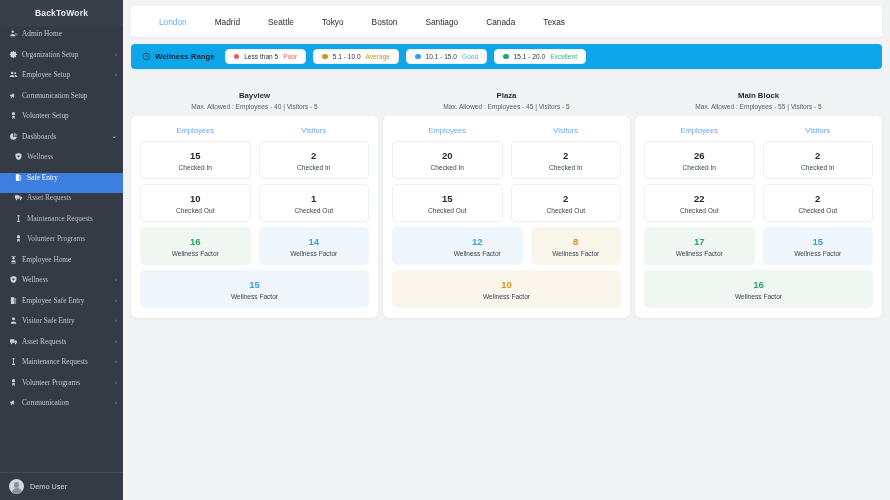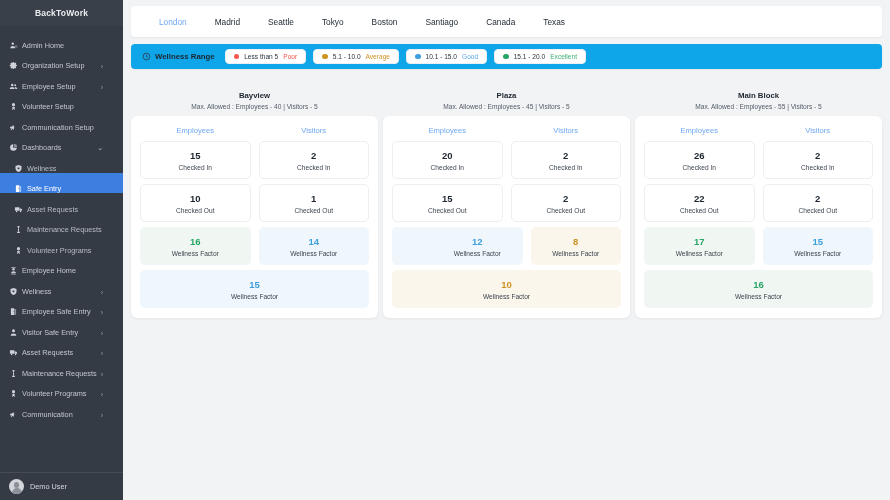--- a/index.html
+++ b/index.html
@@ -27,27 +27,28 @@
     font-weight: bold;
     letter-spacing: .2px;
     background: #3a404a;
   }
   .nav {
     flex: 1 1 auto;
     overflow: hidden;
     padding-top: 3px;
   }
   .nav-item {
-    display: flex; align-items: flex-end;
+    display: flex; align-items: flex-start;
     height: 20.5px;
-    padding: 0 20px 0 9px;
+    padding: 0 6px 0 9px;
     color: #c3c7cd;
     font-size: 7.3px;
     white-space: nowrap;
     cursor: pointer;
+    font-family: Liberation Serif, serif;
   }
   .nav-item.child { padding-left: 14px; color: #b7bcc3; }
   .nav-item.active { background: #3d7fe0; color: #ffffff; }
   .nav-item .ico {
     width: 13px; flex: 0 0 13px;
     display: inline-flex; align-items: center; justify-content: flex-start;
     color: #cfd3d9;
   }
   .nav-item.active .ico { color: #fff; }
   .nav-item .lbl { flex: 1 1 auto; }
@@ -221,35 +222,35 @@
               <path d="M2 18.5c0-3.4 2.9-5.2 6.5-5.2s6.5 1.8 6.5 5.2z"></path>
               <path d="M15.4 13.6c3 .1 6.6 1.1 6.6 4.9h-5.2c0-2-.6-3.6-1.4-4.9z"></path>
             </svg>
           </span>
           <span class="lbl">Employee Setup</span>
           <span class="chev">›</span>
         </div>
         <div class="nav-item">
           <span class="ico">
             <svg class="i" width="9" height="9" viewBox="0 0 24 24" fill="currentColor">
-              <circle cx="12" cy="7" r="4.2"></circle>
-              <path d="M12 12.5c-2.2 0-4 1.1-4 1.1l1.4 1.9-1.4 5.5 4-2.6 4 2.6-1.4-5.5 1.4-1.9s-1.8-1.1-4-1.1z"></path>
-            </svg>
-          </span>
-          <span class="lbl">Volunteer Setup</span>
-        </div>
-        <div class="nav-item">
-          <span class="ico">
-            <svg class="i" width="9" height="9" viewBox="0 0 24 24" fill="currentColor">
               <path d="M3 10v4h3l7 4V6l-7 4z"></path>
               <path d="M15.5 9.2c1 .9 1 3.7 0 4.6"></path>
               <rect x="5" y="14" width="2.4" height="5" rx="1"></rect>
             </svg>
           </span>
           <span class="lbl">Communication Setup</span>
+        </div>
+        <div class="nav-item">
+          <span class="ico">
+            <svg class="i" width="9" height="9" viewBox="0 0 24 24" fill="currentColor">
+              <circle cx="12" cy="7" r="4.2"></circle>
+              <path d="M12 12.5c-2.2 0-4 1.1-4 1.1l1.4 1.9-1.4 5.5 4-2.6 4 2.6-1.4-5.5 1.4-1.9s-1.8-1.1-4-1.1z"></path>
+            </svg>
+          </span>
+          <span class="lbl">Volunteer Setup</span>
         </div>
         <div class="nav-item">
           <span class="ico">
             <svg class="i" width="9" height="9" viewBox="0 0 24 24" fill="currentColor">
               <path d="M11 3a9 9 0 109.9 9.9H11z"></path>
               <path d="M13 2.2V11h8.8A9 9 0 0013 2.2z" opacity=".55"></path>
             </svg>
           </span>
           <span class="lbl">Dashboards</span>
           <span class="chev down">⌄</span>

